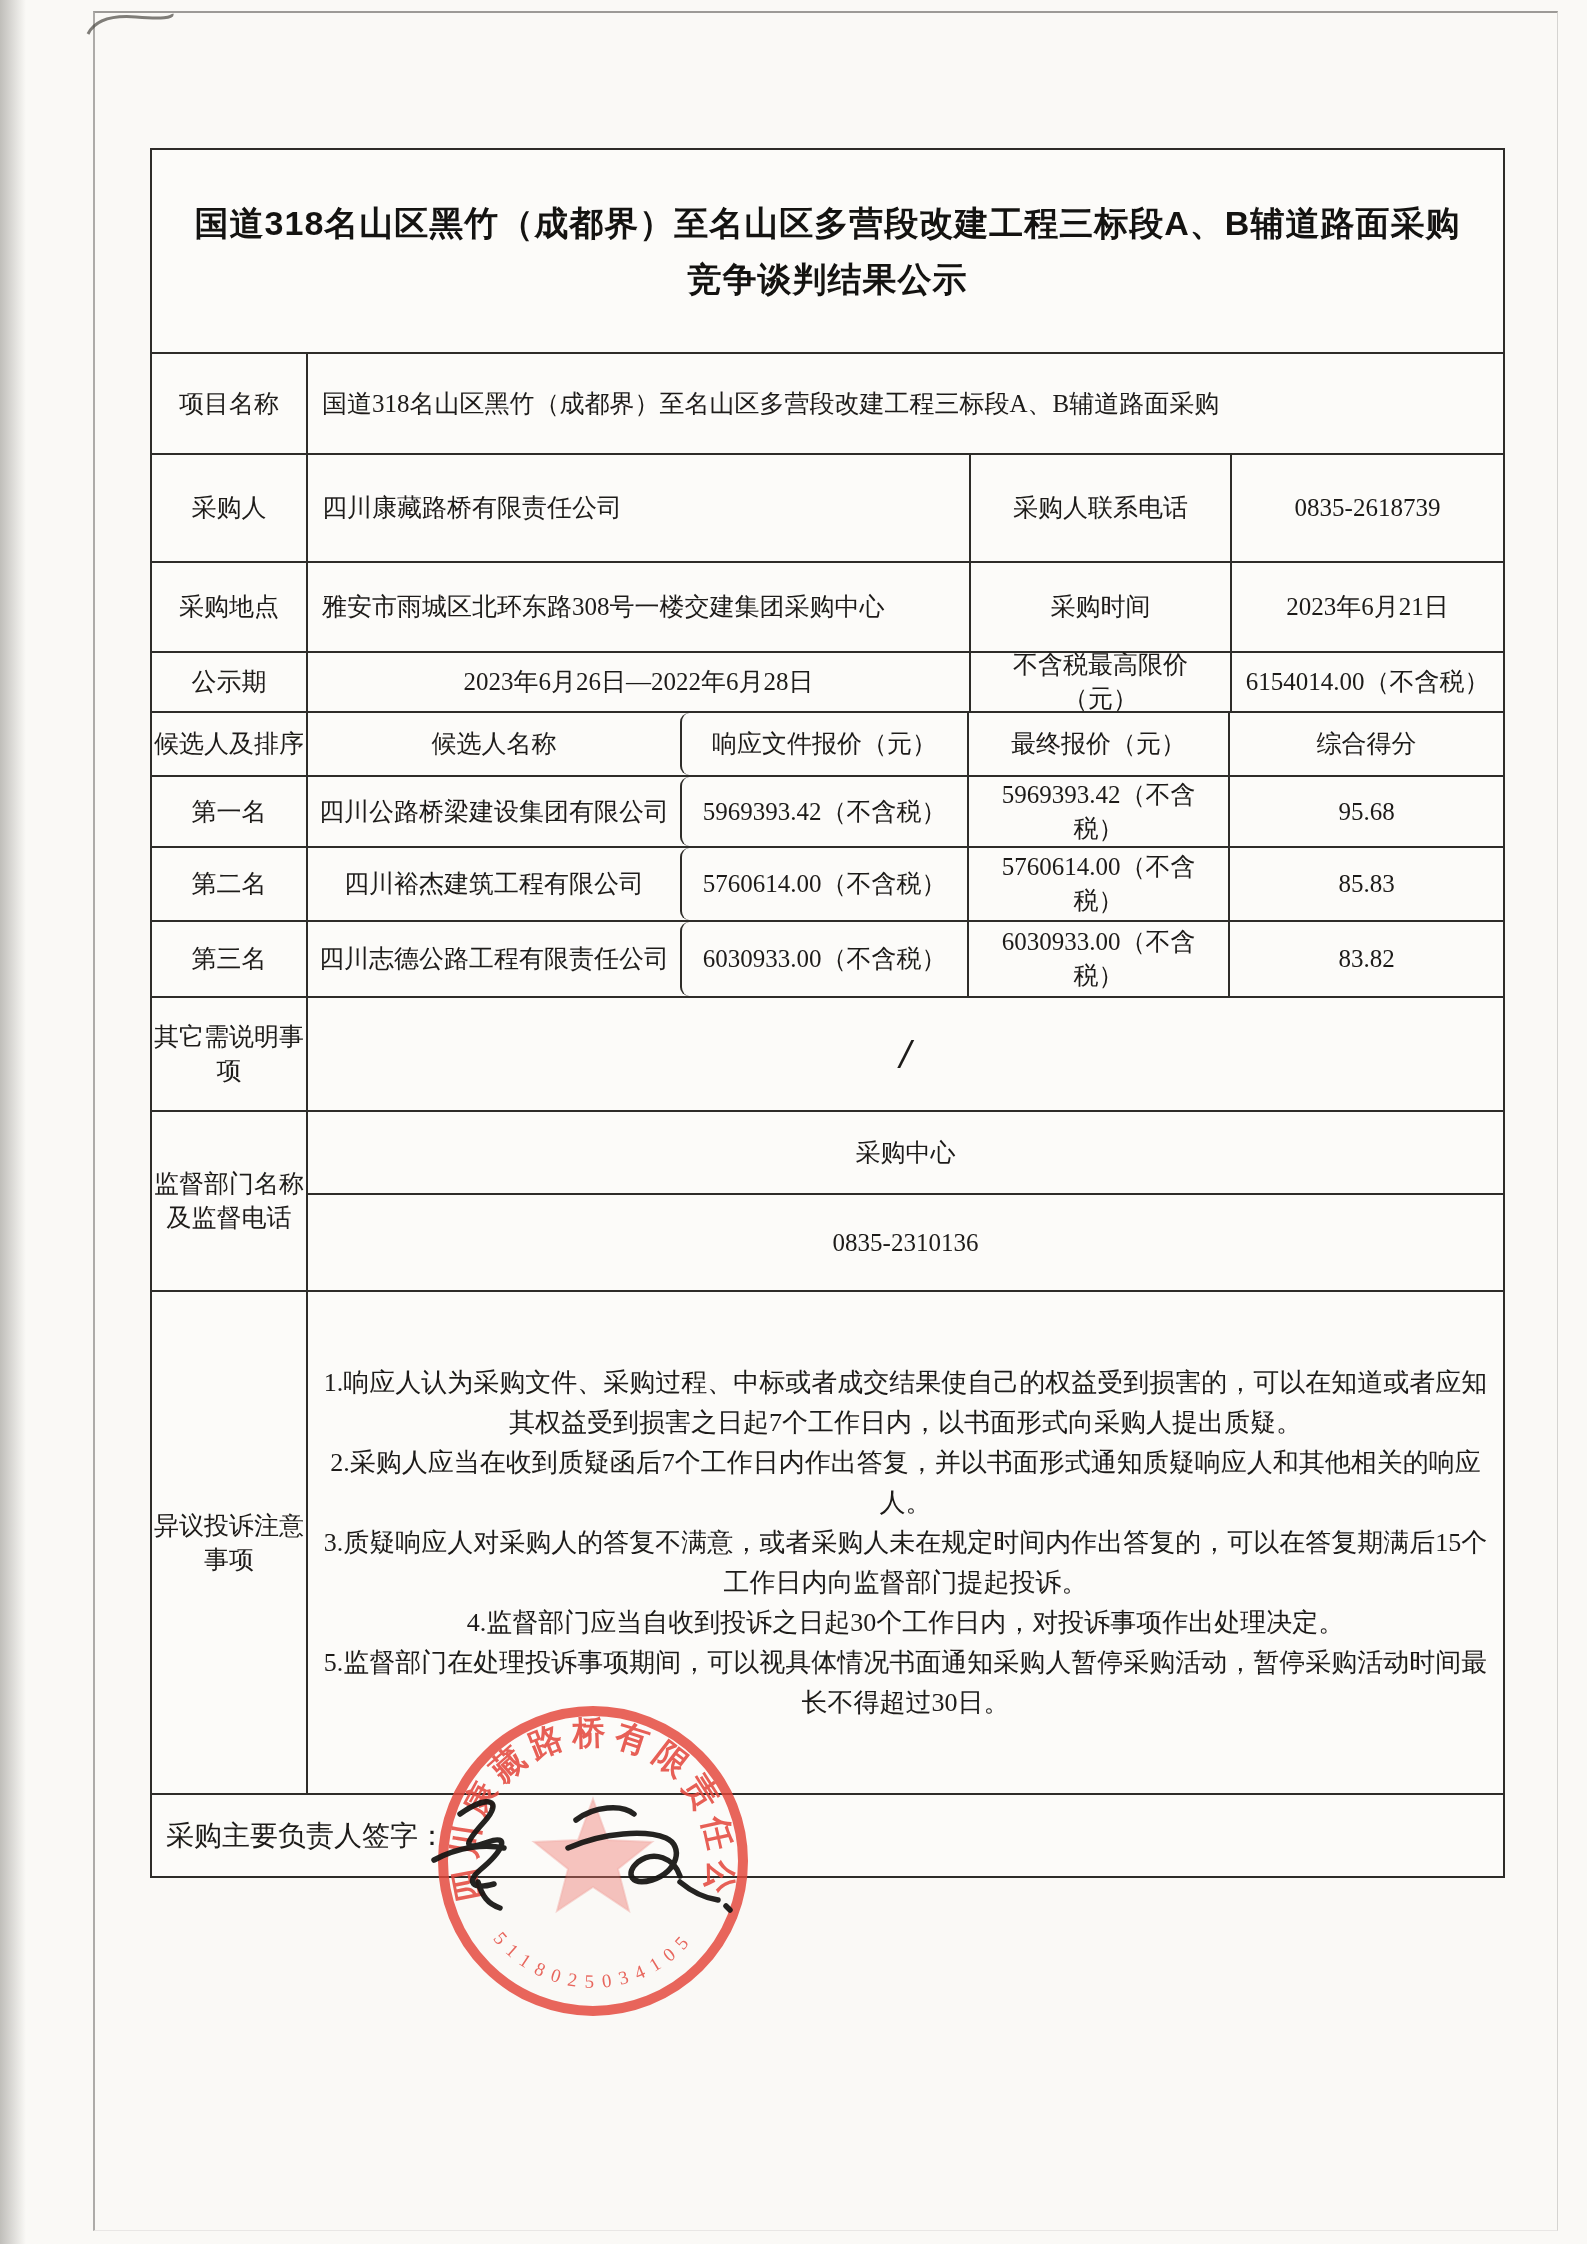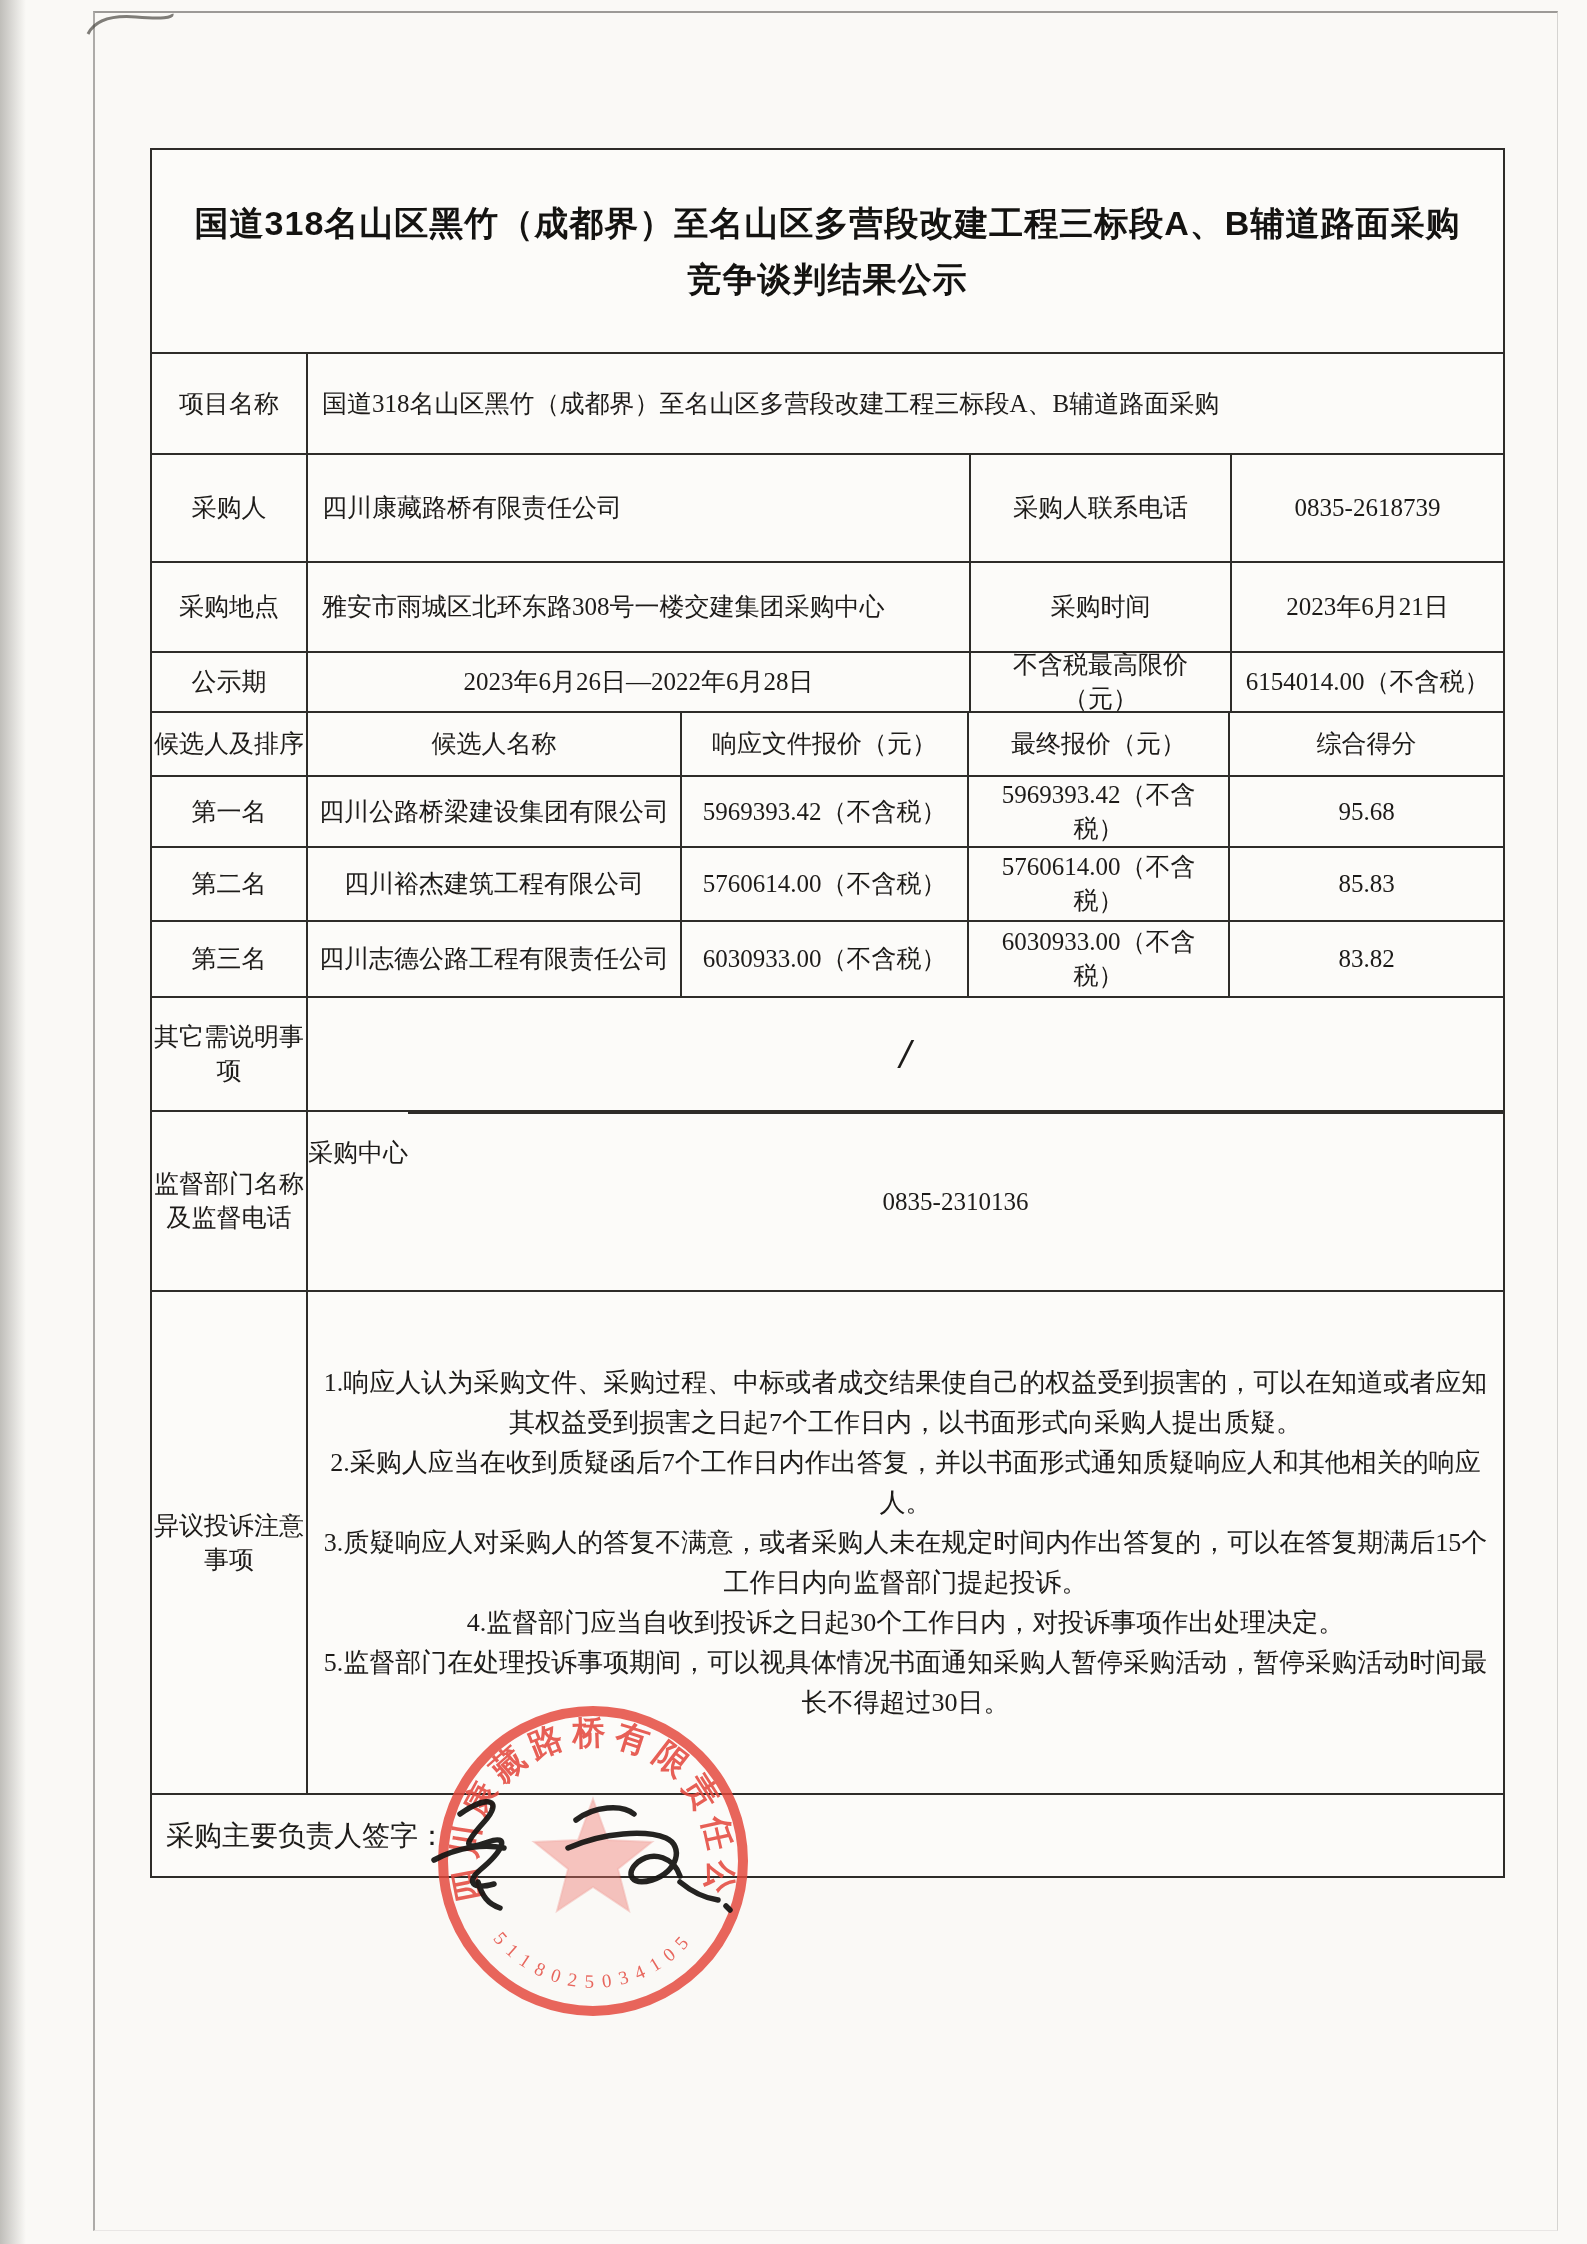--- a/index.html
+++ b/index.html
@@ -40,21 +40,21 @@
     text-align:center; padding:4px 8px; font-size:25px; line-height:1.35;
   }
   .cell:first-child { border-left:none; }
   .cell.left { justify-content:flex-start; text-align:left; padding-left:14px; }
   .lbl { padding:4px 2px; }
   .lbl .two-line { display:block; }
 
   .w-label { width:154px; flex:none; }
   .w-mid   { width:663px; flex:none; }
   .w-name  { width:374px; flex:none; }
-  .w-bid   { width:287px; flex:none; }
+  .w-bid   { width:287px; flex:none;border-radius:9px; }
   .w-final { width:261px; flex:none; }
   .w-last  { flex:1; }
 
   .h-title { height:202px; }
   .h-r1 { height:101px; }
   .h-r2 { height:108px; }
   .h-r3 { height:90px; }
   .h-r4 { height:60px; }
   .h-r5 { height:64px; }
   .h-r6 { height:71px; }
@@ -65,21 +65,21 @@
   .h-r11 { height:503px; }
   .h-r12 { height:83px; }
 
   .title-cell { width:100%; display:flex; flex-direction:column; align-items:center; justify-content:center; }
   .doc-title {
     font-family:"Liberation Sans","DejaVu Sans",sans-serif;
     font-weight:700; font-size:34px; line-height:56px; text-align:center;
     letter-spacing:1px; color:#141311;
   }
 
-  .stack { flex:1; display:flex; flex-direction:row; }
+  .stack { flex:1; display:flex; flex-direction:column; }
   .sub-row { flex:none; height:81px; display:flex; align-items:center; justify-content:center; font-size:25px; }
   .sub-row + .sub-row { border-top:2px solid #2e2c29; flex:1; height:auto; }
 
   .notes { 
     flex:1; align-self:stretch; display:flex; flex-direction:column; justify-content:center;
     text-align:center; padding:10px 12px; border-left:2px solid #2e2c29;
   }
   .notes p { font-size:26px; line-height:40px; }
 
   .slash-cell { font-size:34px; font-style:italic; font-family:"DejaVu Sans",sans-serif; }

